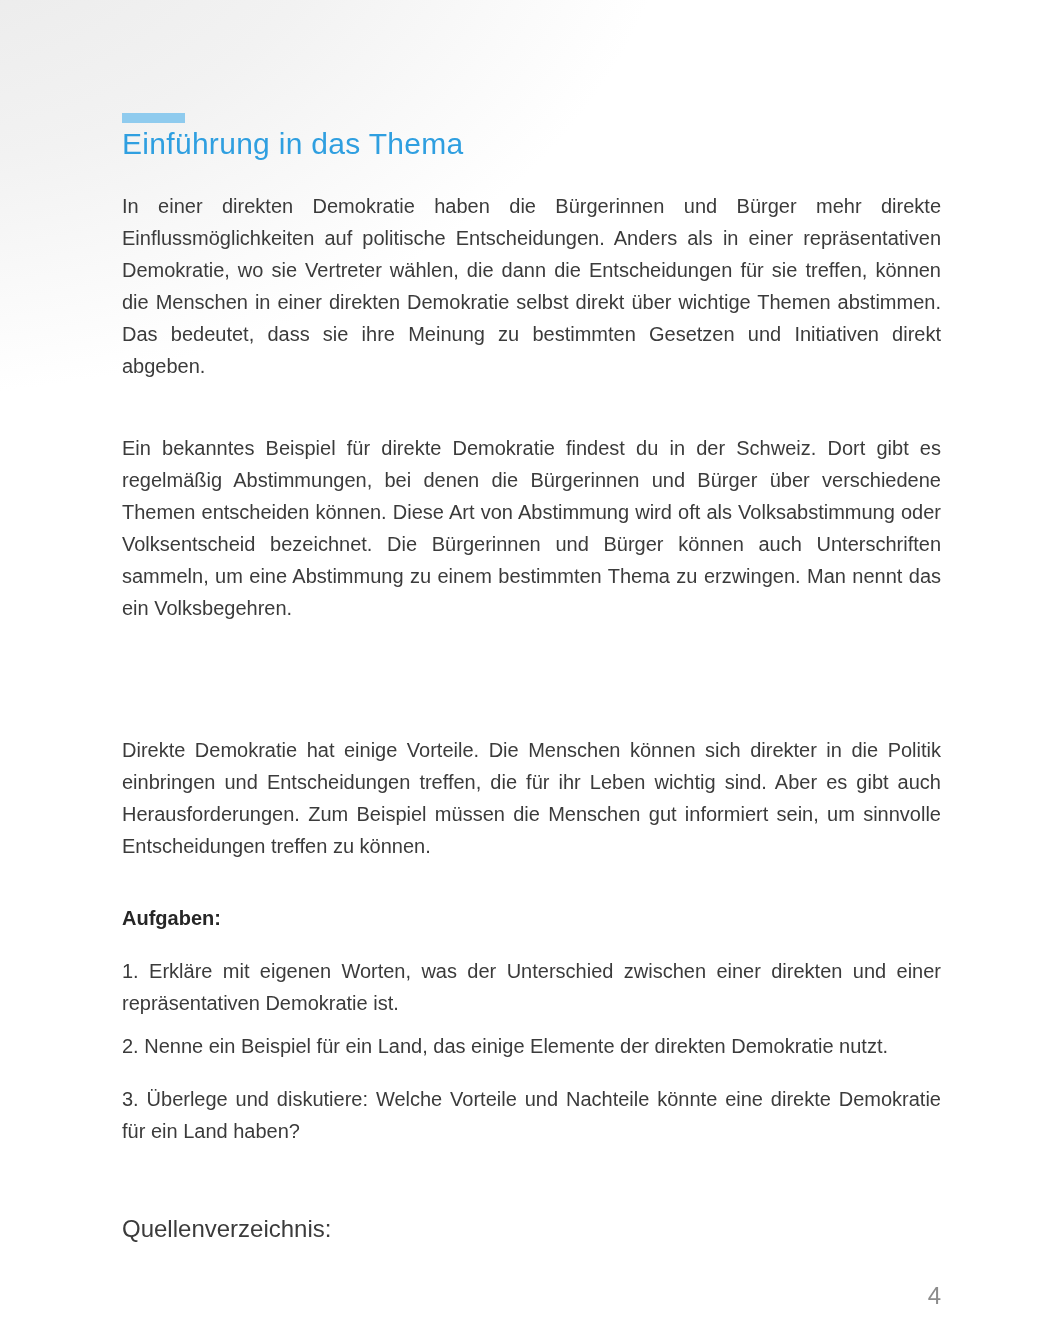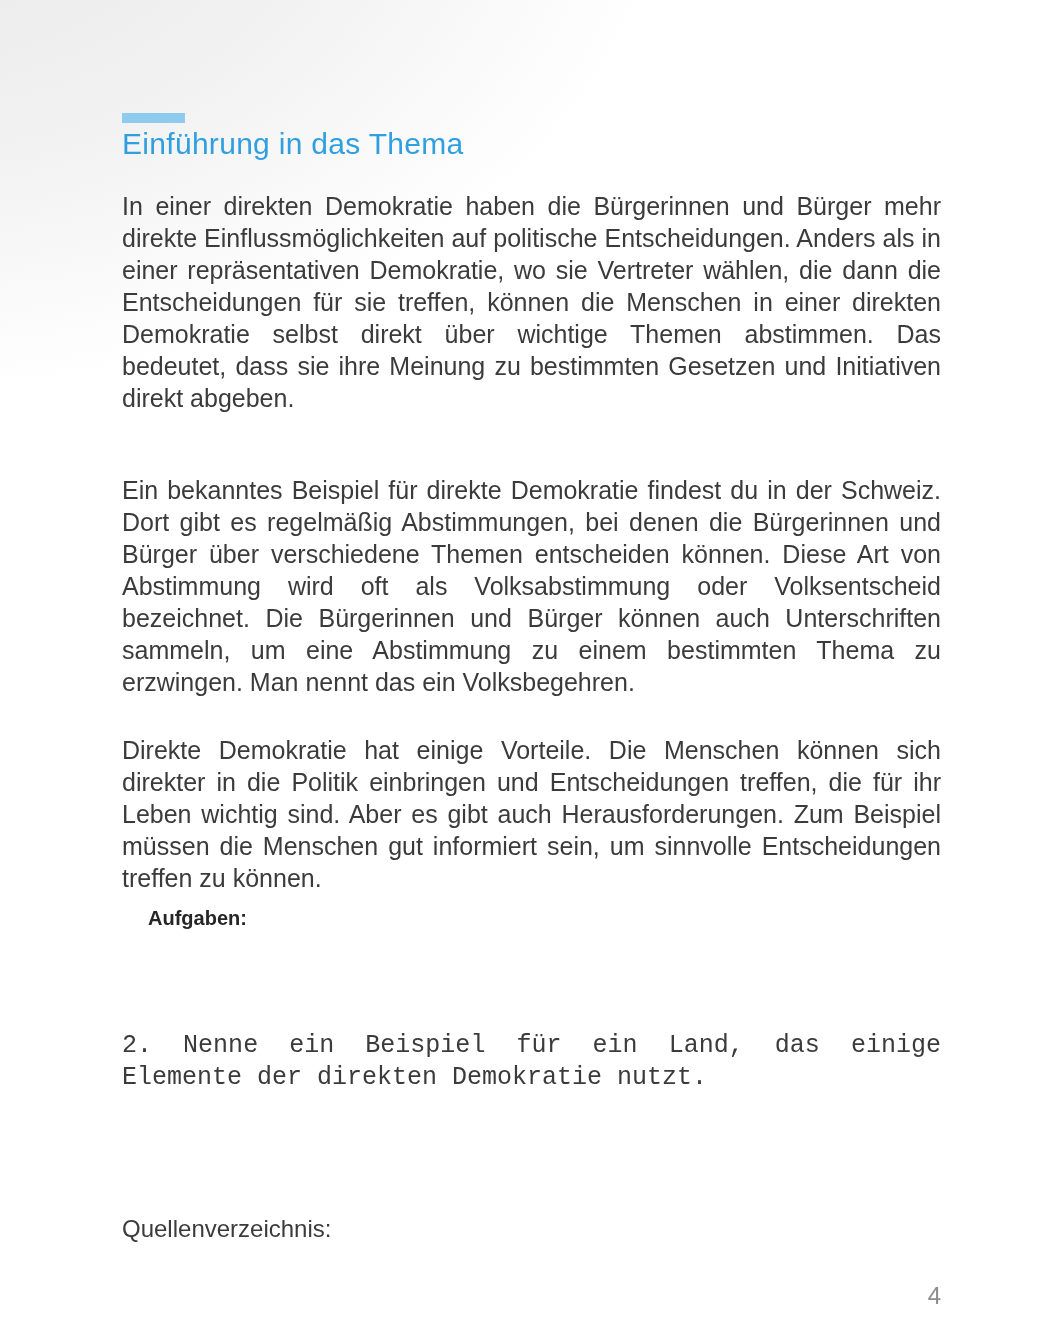--- a/index.html
+++ b/index.html
@@ -39,40 +39,39 @@
     font-weight: 400;
     color: var(--heading-color, #2f9fe0);
     letter-spacing: 0.3px;
     white-space: nowrap;
   }
   .para {
     position: absolute;
     left: 122px;
     width: 819px;
     margin: 0;
-    font-size: 25px;
+    font-size: 20px;
     line-height: 32px;
     color: var(--body-color, #3b3b3b);
     text-align: justify;
   }
   #p1 { top: 190px; }
-  #p2 { top: 474px; }
+  #p2 { top: 432px; }
   #p3 { top: 710px; margin-top: 24px; }
   .tasks-label {
     position: absolute;
     left: 122px;
     top: 902px;
     font-size: 20px;
     line-height: 32px;
     font-weight: 700;
     color: #262626;
-    margin-left: 26px;
   }
   #t1 { top: 955px; }
-  #t2 { top: 1030px; font-family: Liberation Mono, monospace; }
+  #t2 { top: 1030px; }
   #t3 { top: 1083px; }
   .sources-label {
     position: absolute;
     left: 122px;
     top: 1213px;
     font-size: 24px;
     line-height: 32px;
     color: var(--body-color, #3b3b3b);
   }
   .page-number {
@@ -96,21 +95,23 @@
   <h1 class="title">Einführung in das Thema</h1>
 
   <p class="para" id="p1">In einer direkten Demokratie haben die Bürgerinnen und Bürger mehr direkte Einflussmöglichkeiten auf politische Entscheidungen. Anders als in einer repräsentativen Demokratie, wo sie Vertreter wählen, die dann die Entscheidungen für sie treffen, können die Menschen in einer direkten Demokratie selbst direkt über wichtige Themen abstimmen. Das bedeutet, dass sie ihre Meinung zu bestimmten Gesetzen und Initiativen direkt abgeben.</p>
 
   <p class="para" id="p2">Ein bekanntes Beispiel für direkte Demokratie findest du in der Schweiz. Dort gibt es regelmäßig Abstimmungen, bei denen die Bürgerinnen und Bürger über verschiedene Themen entscheiden können. Diese Art von Abstimmung wird oft als Volksabstimmung oder Volksentscheid bezeichnet. Die Bürgerinnen und Bürger können auch Unterschriften sammeln, um eine Abstimmung zu einem bestimmten Thema zu erzwingen. Man nennt das ein Volksbegehren.</p>
 
   <p class="para" id="p3">Direkte Demokratie hat einige Vorteile. Die Menschen können sich direkter in die Politik einbringen und Entscheidungen treffen, die für ihr Leben wichtig sind. Aber es gibt auch Herausforderungen. Zum Beispiel müssen die Menschen gut informiert sein, um sinnvolle Entscheidungen treffen zu können.</p>
 
   <div class="tasks-label">Aufgaben:</div>
 
+  <p class="para" id="t1">1. Erkläre mit eigenen Worten, was der Unterschied zwischen einer direkten und einer repräsentativen Demokratie ist.</p>
 
   <p class="para" id="t2">2. Nenne ein Beispiel für ein Land, das einige Elemente der direkten Demokratie nutzt.</p>
 
+  <p class="para" id="t3">3. Überlege und diskutiere: Welche Vorteile und Nachteile könnte eine direkte Demokratie für ein Land haben?</p>
 
   <div class="sources-label">Quellenverzeichnis:</div>
 
   <div class="page-number">4</div>
 
 </div>
 
 </body></html>

